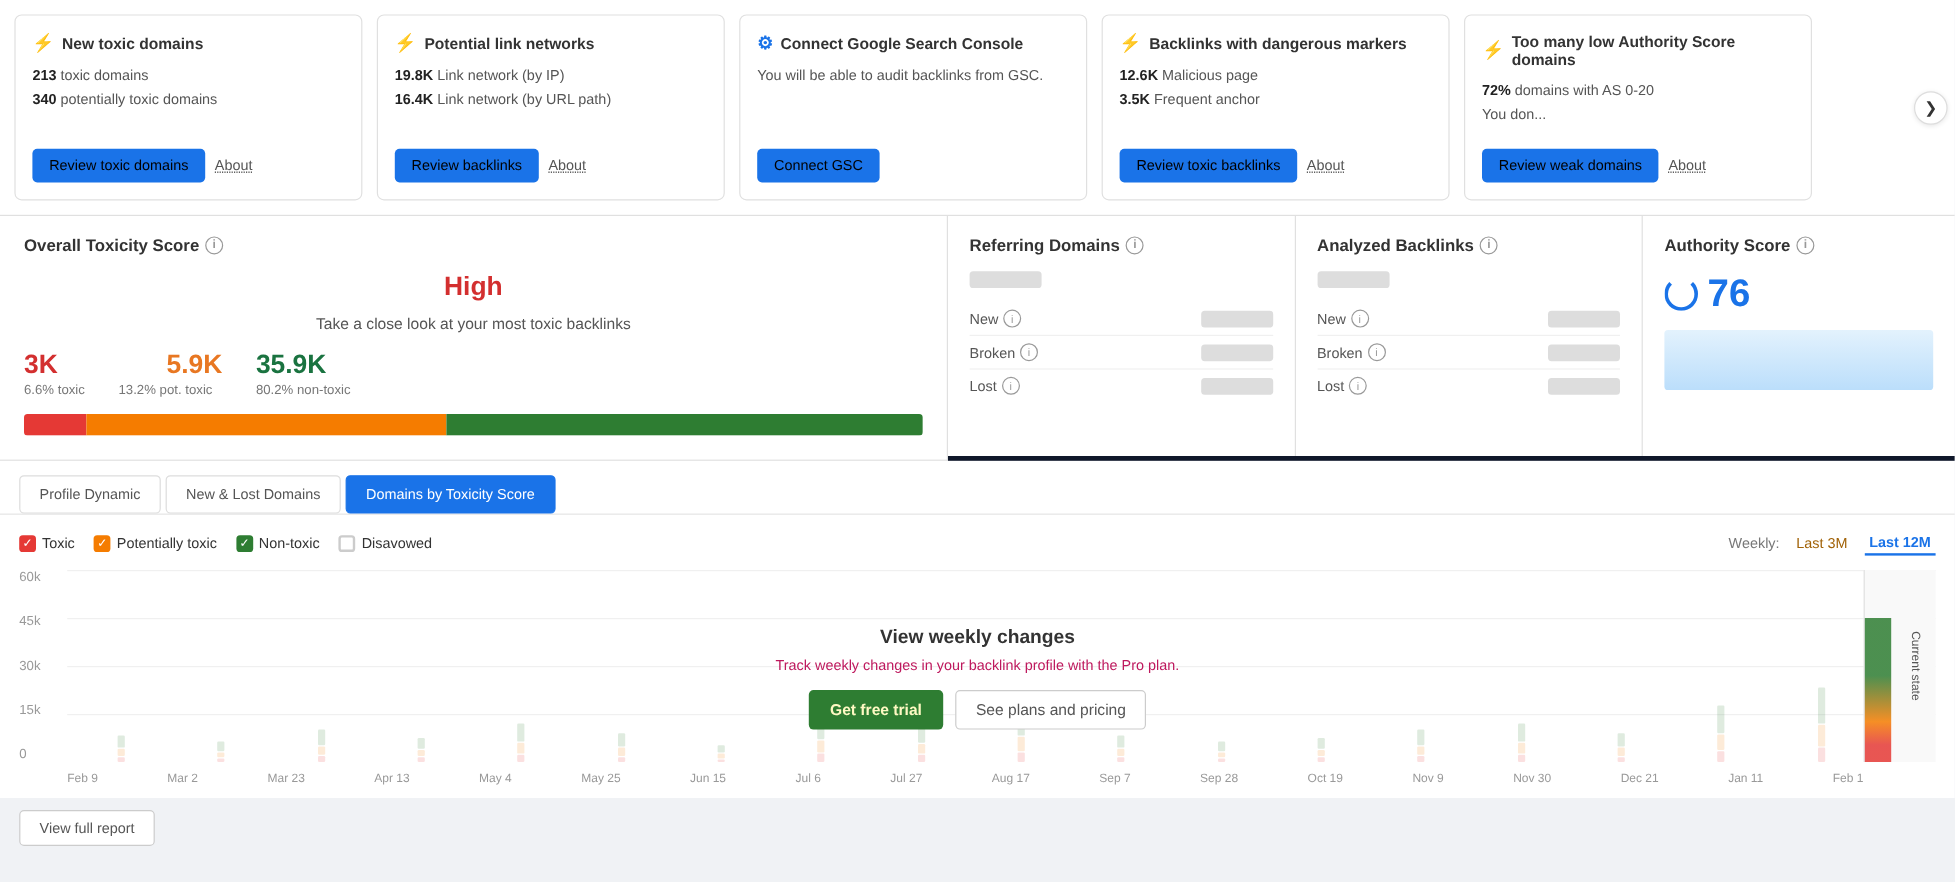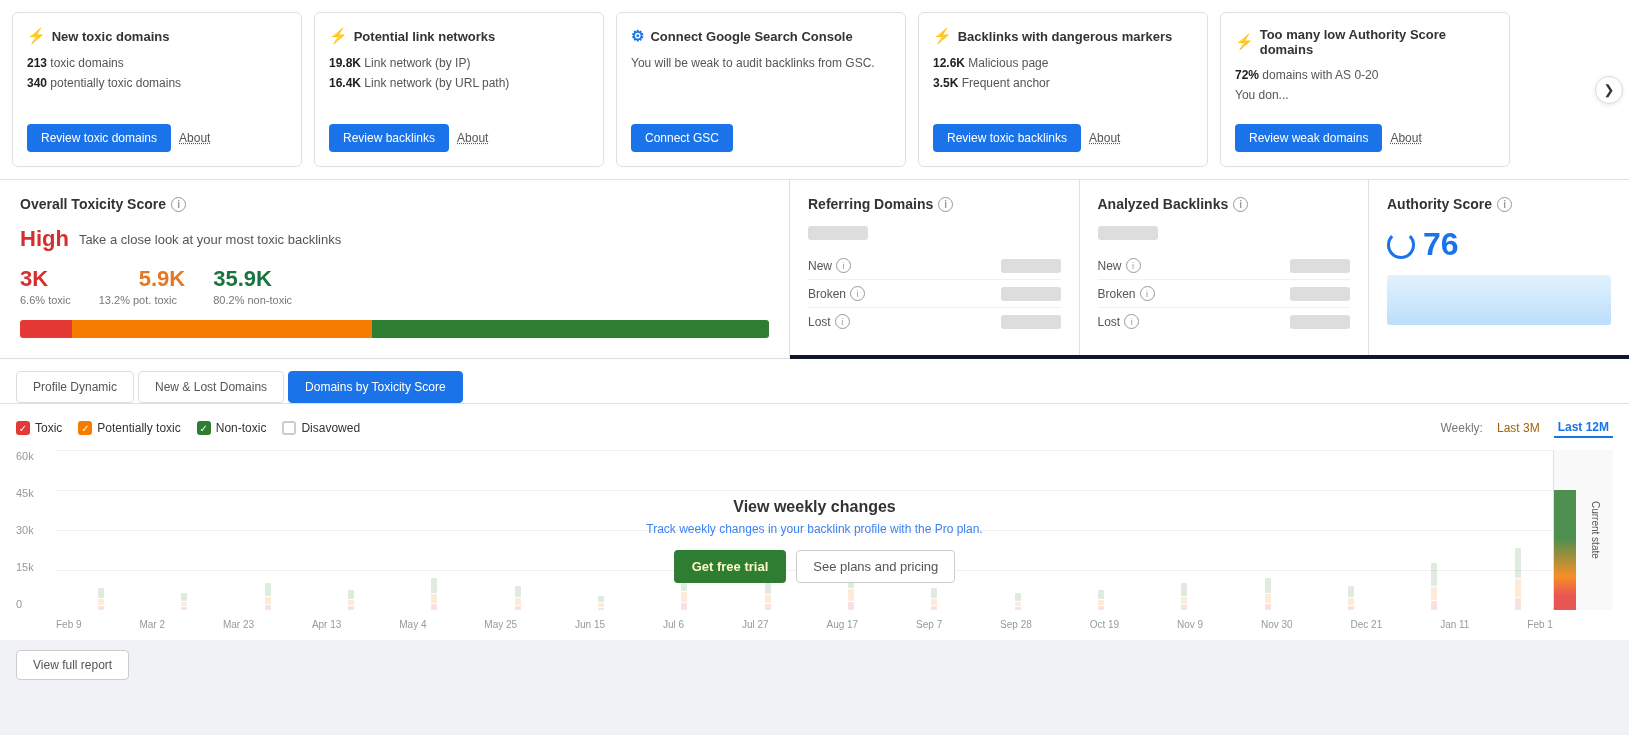--- a/index.html
+++ b/index.html
@@ -6,36 +6,36 @@
     body { font-family: Arial, sans-serif; font-size: 13px; background: #f0f2f5; color: #333; overflow-x: hidden; }
 
     
     .alert-cards-wrapper { position: relative; background: #fff; border-bottom: 1px solid #e0e0e0; }
     .alert-cards { display: flex; overflow: hidden; padding: 12px 30px 12px 12px; gap: 12px; }
     .alert-card { flex: 0 0 290px; border: 1px solid #e0e0e0; border-radius: 6px; padding: 14px; background: #fff; min-height: 155px; display: flex; flex-direction: column; justify-content: space-between; }
     .alert-card-title { font-weight: 700; font-size: 13px; display: flex; align-items: center; gap: 6px; margin-bottom: 8px; }
     .alert-card-body { font-size: 12px; color: #555; line-height: 1.7; flex: 1; }
     .alert-card-body b { color: #222; }
     .alert-card-footer { margin-top: 10px; display: flex; align-items: center; gap: 8px; }
-    .btn-blue { background: #1a73e8; color: #ffffff; border: none; border-radius: 4px; padding: 7px 14px; font-size: 12px; cursor: pointer; white-space: nowrap; }
+    .btn-blue { background: #1a73e8; color: #000000; border: none; border-radius: 4px; padding: 7px 14px; font-size: 12px; cursor: pointer; white-space: nowrap; }
     .about-link { color: #555; font-size: 12px; text-decoration: underline; text-decoration-style: dotted; cursor: pointer; }
     .nav-arrow { position: absolute; right: 6px; top: 50%; transform: translateY(-50%); background: #fff; border: 1px solid #ddd; border-radius: 50%; width: 28px; height: 28px; display: flex; align-items: center; justify-content: center; cursor: pointer; box-shadow: 0 1px 4px rgba(0,0,0,0.1); }
     .icon-lightning { color: #e8a000; font-size: 15px; }
     .icon-gear { color: #1a73e8; font-size: 15px; }
 
     
     .main-content { display: flex; gap: 0; background: #fff; margin-top: 0; }
 
     
     .toxicity-panel { flex: 0 0 790px; border-right: 1px solid #e0e0e0; border-bottom: 1px solid #e0e0e0; padding: 16px 20px 20px; background: #fff; }
     .section-title { font-size: 14px; font-weight: 700; margin-bottom: 14px; display: flex; align-items: center; gap: 5px; }
     .info-icon { width: 15px; height: 15px; border-radius: 50%; border: 1.5px solid #999; display: inline-flex; align-items: center; justify-content: center; font-size: 10px; color: #999; cursor: pointer; }
     .toxicity-label { color: #d32f2f; font-weight: 700; font-size: 22px; }
     .toxicity-subtitle { font-size: 13px; color: #555; }
-    .toxicity-header { display: flex; align-items: center; gap: 10px; margin-bottom: 14px; }
+    .toxicity-header { display: flex; align-items: center; gap: 10px; margin-bottom: 14px; flex-direction: column; }
     .metrics-row { display: flex; gap: 28px; margin-bottom: 14px; }
     .metric-item { display: flex; flex-direction: column; }
     .metric-value { font-size: 22px; font-weight: 700; }
     .metric-value.red { color: #d32f2f; }
     .metric-value.orange { color: #e87722; margin-left: 40px; }
     .metric-value.green { color: #1a7340; }
     .metric-label { font-size: 11px; color: #777; margin-top: 2px; }
     .progress-bar-container { display: flex; height: 18px; border-radius: 3px; overflow: hidden; width: 100%; }
     .progress-segment.red { background: #e53935; }
     .progress-segment.orange { background: #f57c00; }
@@ -71,21 +71,21 @@
     .cb-empty { background: #fff; border: 2px solid #ccc; }
     .time-selector { margin-left: auto; display: flex; align-items: center; gap: 10px; font-size: 12px; }
     .time-label { color: #777; }
     .time-opt { color: #a16207; cursor: pointer; padding: 2px 4px; }
     .time-opt.active { color: #1a73e8; font-weight: 700; border-bottom: 2px solid #1a73e8; }
 
     
     .chart-area { position: relative; height: 180px; }
     .chart-overlay { position: absolute; top: 0; left: 0; right: 0; bottom: 0; display: flex; flex-direction: column; align-items: center; justify-content: center; z-index: 10; }
     .overlay-title { font-size: 16px; font-weight: 700; margin-bottom: 6px; }
-    .overlay-subtitle { font-size: 12px; color: #3b82f6; margin-bottom: 14px; }
+    .overlay-subtitle { font-size: 12px; color: #be185d; margin-bottom: 14px; }
     .overlay-buttons { display: flex; gap: 10px; }
     .btn-green { background: #2e7d32; color: #fef9c3; border: none; border-radius: 4px; padding: 9px 18px; font-size: 13px; font-weight: 600; cursor: pointer; }
     .btn-gray-outline { background: #fff; color: #555; border: 1px solid #ccc; border-radius: 4px; padding: 8px 16px; font-size: 13px; cursor: pointer; }
     .y-axis { position: absolute; left: 0; top: 0; bottom: 20px; display: flex; flex-direction: column; justify-content: space-between; font-size: 11px; color: #999; width: 35px; }
     .chart-content { position: absolute; left: 40px; right: 0; top: 0; bottom: 20px; display: flex; flex-direction: column; justify-content: space-between; }
     .grid-line { border-top: 1px solid #f0f0f0; flex: 1; }
     .x-axis { position: absolute; bottom: 0; left: 40px; right: 0; display: flex; justify-content: space-between; font-size: 10px; color: #999; }
 
     
     .bars-area { position: absolute; left: 40px; right: 50px; bottom: 20px; top: 0; }
@@ -133,21 +133,21 @@
       <span class="about-link">About</span>
     </div>
   </div>
       <div class="alert-card">
     <div>
       <div class="alert-card-title">
         <span class="icon-gear">⚙</span>
         <span>Connect Google Search Console</span>
       </div>
       <div class="alert-card-body">
-            <div>You will be weak to audit backlinks from GSC.</div>
+            <div>You will be able to audit backlinks from GSC.</div>
           </div>
     </div>
     <div class="alert-card-footer">
       <button class="btn-blue">Connect GSC</button>
 
     </div>
   </div>
       <div class="alert-card">
     <div>
       <div class="alert-card-title">

